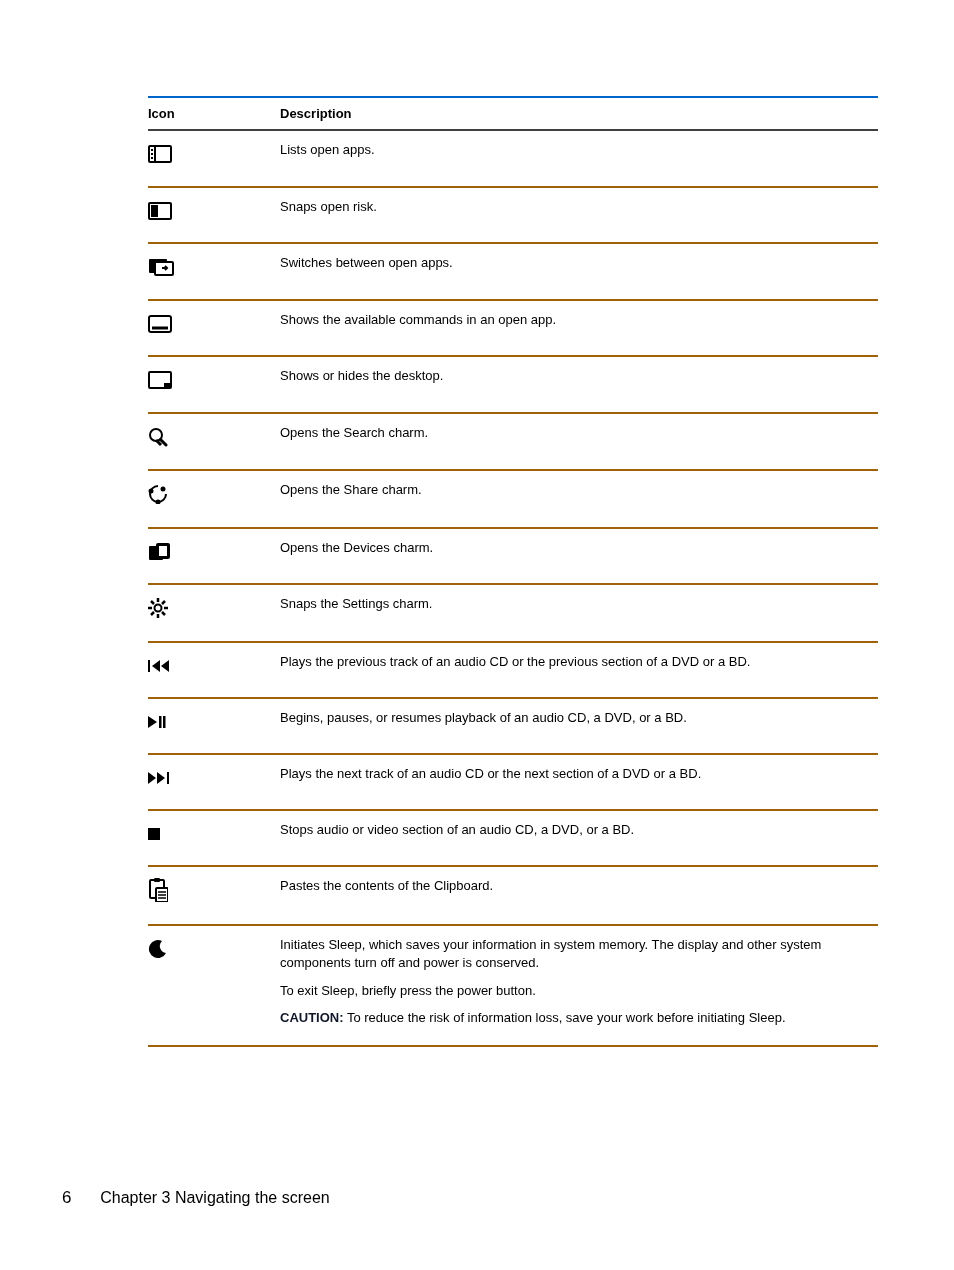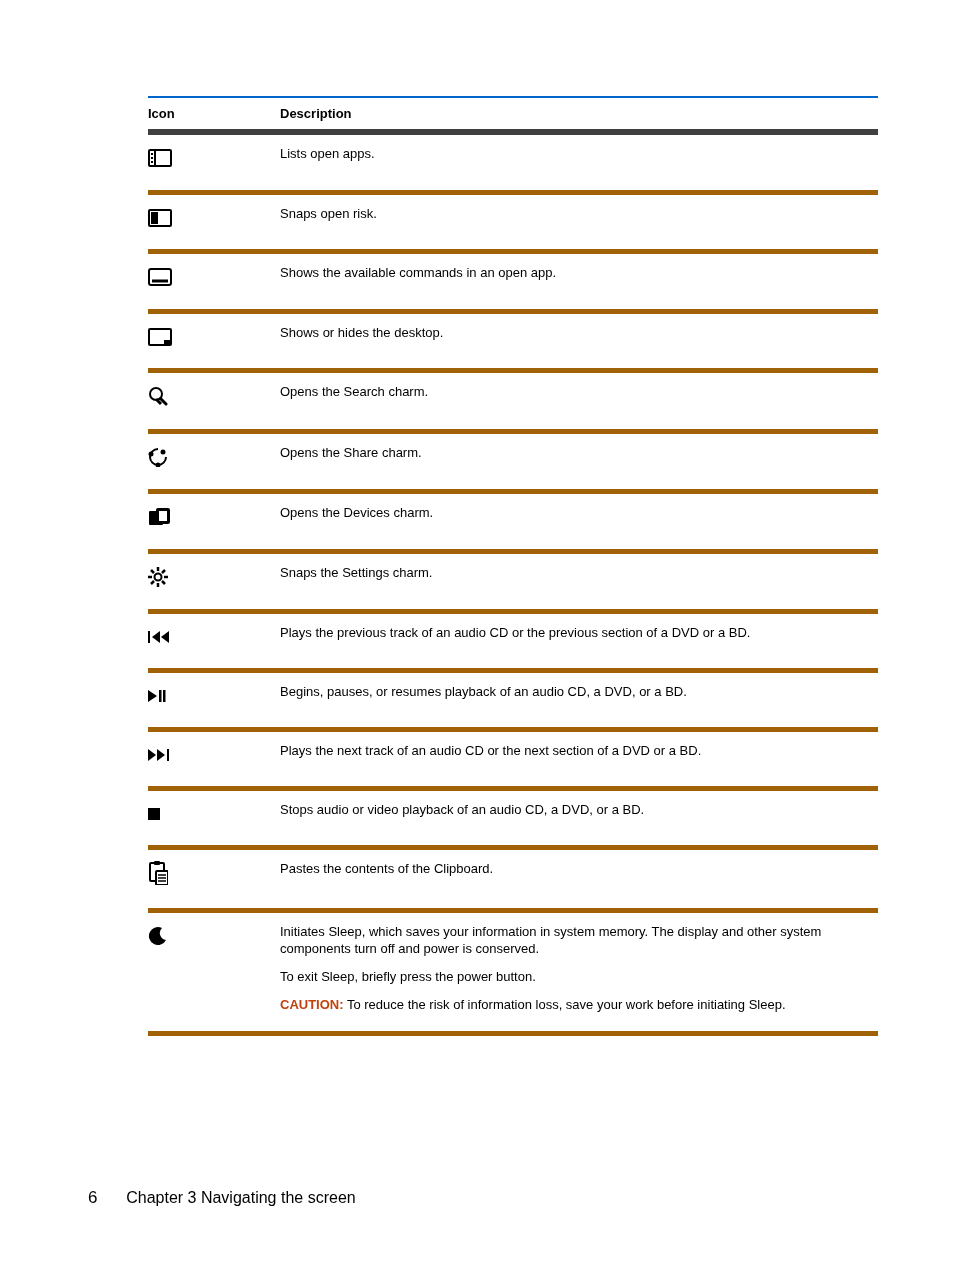--- a/index.html
+++ b/index.html
@@ -14,58 +14,57 @@
   }
   .page {
     padding: 96px 76px 0 148px;
   }
   table.icon-table {
     width: 100%;
     border-collapse: collapse;
   }
   table.icon-table thead tr {
     border-top: 2px solid #0066cc;
-    border-bottom: 6px solid #404040;
+    border-bottom: 2px solid #404040;
   }
   table.icon-table th {
     text-align: left;
     font-weight: bold;
     padding: 8px 6px 8px 0;
     font-size: 13px;
   }
   table.icon-table th.col-icon { width: 132px; }
   table.icon-table tbody tr {
-    border-bottom: 5px solid #a16207;
+    border-bottom: 2px solid #a16207;
   }
   table.icon-table td {
     vertical-align: top;
     padding: 10px 6px 18px 0;
     font-size: 13px;
     line-height: 1.35;
   }
   td.icon-cell {
     text-align: left;
     padding-left: 8px;
   }
   td.icon-cell .iw {
     display: inline-flex;
     align-items: center;
     justify-content: center;
     min-height: 26px;
   }
   td.desc-cell p { margin: 0 0 10px 0; }
   td.desc-cell p:last-child { margin-bottom: 0; }
-  .caution { color: #c2410c; font-weight: bold; }
+  .caution { color: #0f172a; font-weight: bold; }
   .footer {
     position: absolute;
     left: 62px;
     bottom: 62px;
     font-size: 17px;
     color: #000;
-    margin-left: 26px;
   }
   .footer .pgnum { display: inline-block; margin-right: 24px; }
   .footer .chap { font-size: 16px; }
   svg { display: block; }
 </style>
 </head>
 <body>
 
 <div class="page">
   <table class="icon-table">
@@ -96,20 +95,32 @@
                 <rect x="1" y="1" width="22" height="16" rx="1" stroke="#000" stroke-width="2" fill="none"></rect>
                 <rect x="3" y="3" width="7" height="12" fill="#000"></rect>
               </svg>
             </span></td>
           <td class="desc-cell">
             <p>Snaps open risk.</p>
           </td>
         </tr>
         <tr>
           <td class="icon-cell"><span class="iw">
+              <svg width="28" height="18">
+                <rect x="1" y="1" width="18" height="14" rx="1" fill="#000"></rect>
+                <rect x="7" y="4" width="18" height="13" rx="1" fill="#fff" stroke="#000" stroke-width="2"></rect>
+                <path d="M14 10 l5 0 m-2 -2 l2 2 l-2 2" stroke="#000" stroke-width="2" fill="none"></path>
+              </svg>
+            </span></td>
+          <td class="desc-cell">
+            <p>Switches between open apps.</p>
+          </td>
+        </tr>
+        <tr>
+          <td class="icon-cell"><span class="iw">
               <svg width="24" height="18">
                 <rect x="1" y="1" width="22" height="16" rx="2" stroke="#000" stroke-width="2" fill="none"></rect>
                 <line x1="4" y1="13" x2="20" y2="13" stroke="#000" stroke-width="3"></line>
               </svg>
             </span></td>
           <td class="desc-cell">
             <p>Shows the available commands in an open app.</p>
           </td>
         </tr>
         <tr>
@@ -217,21 +228,21 @@
             <p>Plays the next track of an audio CD or the next section of a DVD or a BD.</p>
           </td>
         </tr>
         <tr>
           <td class="icon-cell"><span class="iw">
               <svg width="12" height="12">
                 <rect x="0" y="0" width="12" height="12" fill="#000"></rect>
               </svg>
             </span></td>
           <td class="desc-cell">
-            <p>Stops audio or video playback of an audio CD, a DVD, or a BD.</p>
+            <p>Stops audio or video section of an audio CD, a DVD, or a BD.</p>
           </td>
         </tr>
         <tr>
           <td class="icon-cell"><span class="iw">
               <svg width="20" height="24">
                 <rect x="2" y="2" width="14" height="18" rx="1" stroke="#000" stroke-width="2" fill="none"></rect>
                 <rect x="6" y="0" width="6" height="4" rx="1" fill="#000"></rect>
                 <rect x="8" y="10" width="12" height="14" rx="1" fill="#fff" stroke="#000" stroke-width="2"></rect>
                 <line x1="10" y1="14" x2="18" y2="14" stroke="#000" stroke-width="1.5"></line>
                 <line x1="10" y1="17" x2="18" y2="17" stroke="#000" stroke-width="1.5"></line>

